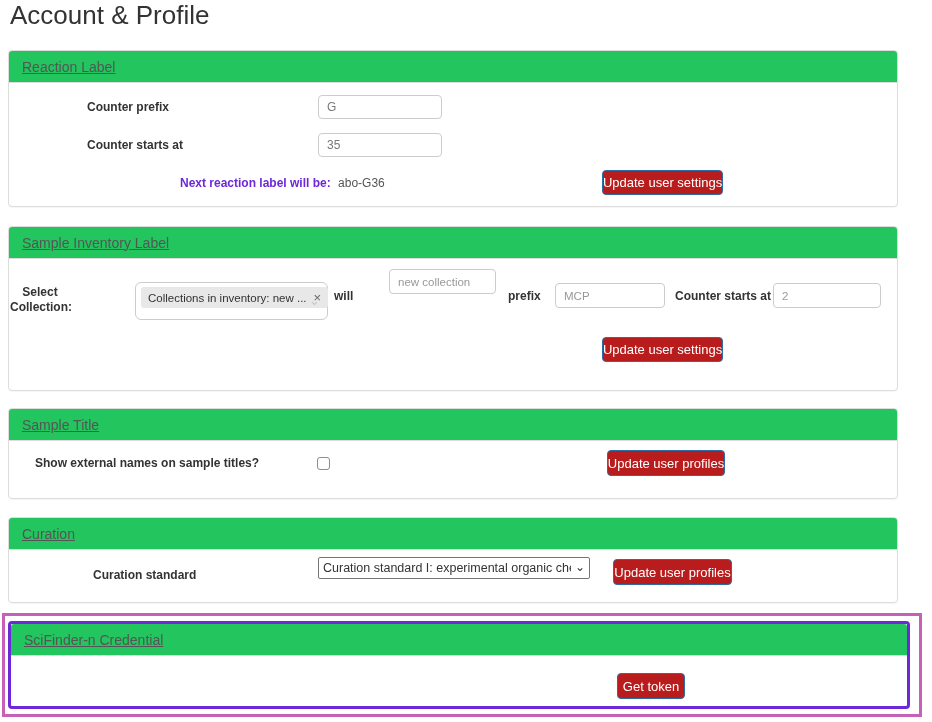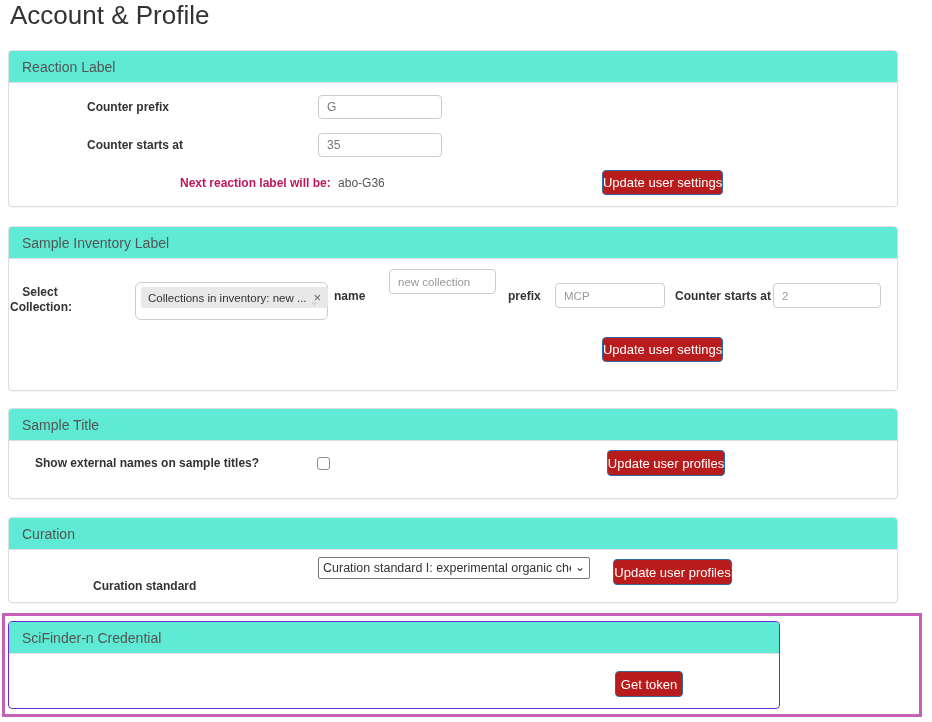--- a/index.html
+++ b/index.html
@@ -3,44 +3,44 @@
 <meta charset="utf-8">
 <style>
   * { box-sizing: border-box; }
   html,body { margin:0; padding:0; background:#fff; }
   body { font-family:"Liberation Sans", sans-serif; }
   .page { position:relative; width:932px; height:722px; background:#fff; overflow:hidden; }
 
   .page-title { position:absolute; left:10px; top:-4px; margin:0; font-size:26px; font-weight:400; color:#333; line-height:38px; }
 
   .panel { position:absolute; left:8px; width:890px; background:#fff; border:1px solid #ddd; border-radius:4px; box-shadow:0 1px 1px rgba(0,0,0,.04); }
-  .panel-hd { height:32px; background:#5eead4; border-bottom:1px solid #ddd; border-radius:3px 3px 0 0; display:flex; align-items:center; padding:0 13px; font-size:14px; color:#555; }
+  .panel-hd { height:32px; background:#22c55e; border-bottom:1px solid #ddd; border-radius:3px 3px 0 0; display:flex; align-items:center; padding:0 13px; font-size:14px; color:#555;text-decoration:underline; }
   .panel-bd { position:relative; }
 
   .lbl { position:absolute; font-size:12px; font-weight:bold; color:#333; line-height:24px; text-align:left; white-space:nowrap; }
   .inp { position:absolute; height:24px; border:1px solid #ccc; border-radius:4px; padding:0 8px; font-size:12px; color:#777; background:#fff; font-family:inherit; outline:none; }
   .btn { position:absolute; background:#b91c1c; border:1px solid #2e6da4; border-radius:4px; color:#fff; font-size:13px; font-family:inherit; display:flex; align-items:center; justify-content:center; padding:0; cursor:pointer; white-space:nowrap; }
   .nl { position:absolute; font-size:12px; line-height:24px; white-space:nowrap; }
-  .nl .nl-bold { font-weight:bold; color:#be185d; }
+  .nl .nl-bold { font-weight:bold; color:#6d28d9; }
   .nl .nl-val { color:#555; margin-left:4px; }
 
   
   .msel { position:absolute; background:#fff; border:1px solid #ccc; border-radius:6px; }
   .mtag { position:absolute; left:5px; top:4px; height:21px; display:inline-flex; align-items:center; background:#e8e8e8; border-radius:3px; padding:8px 7px; font-size:11.5px; color:#333; white-space:nowrap; }
   .mtag .tag-x { margin-left:7px; color:#666; font-size:13px; cursor:pointer; }
   .mchev { position:absolute; right:7px; top:11px; font-size:13px; color:#c8c8c8; line-height:14px; cursor:pointer; }
 
   .cbx { position:absolute; appearance:none; -webkit-appearance:none; width:13px; height:13px; border:1px solid #8d8d8d; border-radius:3px; background:#fff; margin:0; cursor:pointer; }
 
   .sel-wrap { position:absolute; }
   .sel { width:100%; height:100%; appearance:none; -webkit-appearance:none; border:1px solid #767676; border-radius:2px; background:#fff; font-family:inherit; font-size:12.5px; color:#333; padding:0 18px 0 4px; outline:none; }
   .sel-arrow { position:absolute; right:5px; top:3px; font-size:12px; color:#333; pointer-events:none; line-height:14px; }
 
   .hl-box { position:absolute; left:2px; top:613px; width:920px; height:104px; border:3px solid #c661b7; background:transparent; }
-  .sf-panel { position:absolute; left:3px; top:5px; width:772px; height:88px; background:#fff; border:1px solid #6d28d9; border-radius:4px; }
+  .sf-panel { position:absolute; left:3px; top:5px; width:902px; height:88px; background:#fff; border:3px solid #6d28d9; border-radius:4px; }
 </style>
 </head>
 <body>
 
 <div class="page">
 
   <h1 class="page-title">Account &amp; Profile</h1>
 
   <section class="panel" style="top:50px; height:157px;">
     <div class="panel-hd">
@@ -67,21 +67,21 @@
       <span class="lbl" style="left:1px; top:26px; width:60px; text-align:center; line-height:15px; white-space:normal;">Select Collection:</span>
 
       <div class="msel" style="left:126px; top:23px; width:193px; height:38px;">
         <span class="mtag">
           <span>Collections in inventory: new ...</span>
           <span class="tag-x">×</span>
         </span>
         <span class="mchev">⌄</span>
       </div>
 
-      <span class="lbl" style="left:325px; top:25px; line-height:25px;">name</span>
+      <span class="lbl" style="left:325px; top:25px; line-height:25px;">will</span>
       <input class="inp" style="left: 380px; top: 10px; width: 107px; height: 25px; font-size: 11.5px; color: rgb(153, 153, 153);" value="new collection">
 
       <span class="lbl" style="left:499px; top:25px; line-height:25px;">prefix</span>
       <input class="inp" style="left: 546px; top: 24px; width: 110px; height: 25px; font-size: 11.5px; color: rgb(153, 153, 153);" value="MCP">
 
       <span class="lbl" style="left:666px; top:25px; line-height:25px;">Counter starts at</span>
       <input class="inp" style="left: 764px; top: 24px; width: 108px; height: 25px; font-size: 11.5px; color: rgb(153, 153, 153);" value="2">
 
       <button class="btn" style="left:593px; top:78px; width:121px; height:25px;">Update user settings</button>
     </div>
@@ -96,21 +96,21 @@
       <input type="checkbox" class="cbx" style="left: 308px; top: 16px;">
       <button class="btn" style="left:598px; top:9px; width:118px; height:26px;">Update user profiles</button>
     </div>
   </section>
 
   <section class="panel" style="top:517px; height:86px;">
     <div class="panel-hd">
       <span>Curation</span>
     </div>
     <div class="panel-bd" style="height:52px;">
-      <span class="lbl" style="left:84px; top:24px; width:200px;">Curation standard</span>
+      <span class="lbl" style="left:84px; top:13px; width:200px;">Curation standard</span>
       <div class="sel-wrap" style="left:309px; top:7px; width:272px; height:22px;">
         <select class="sel">
           <option>Curation standard I: experimental organic chemistry</option>
         </select>
         <span class="sel-arrow">⌄</span>
       </div>
       <button class="btn" style="left:604px; top:9px; width:119px; height:26px;">Update user profiles</button>
     </div>
   </section>
 

